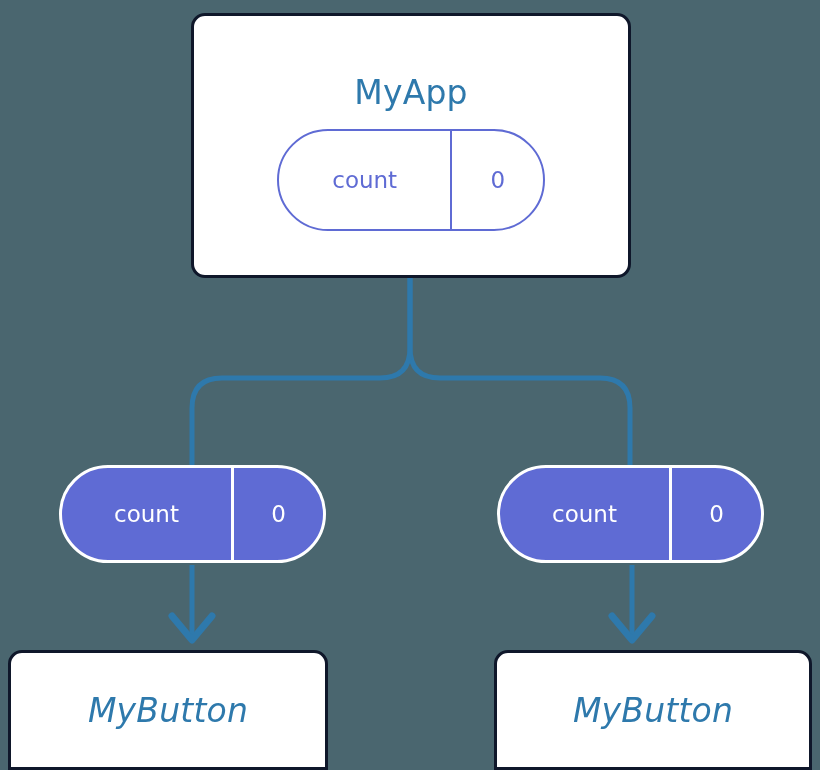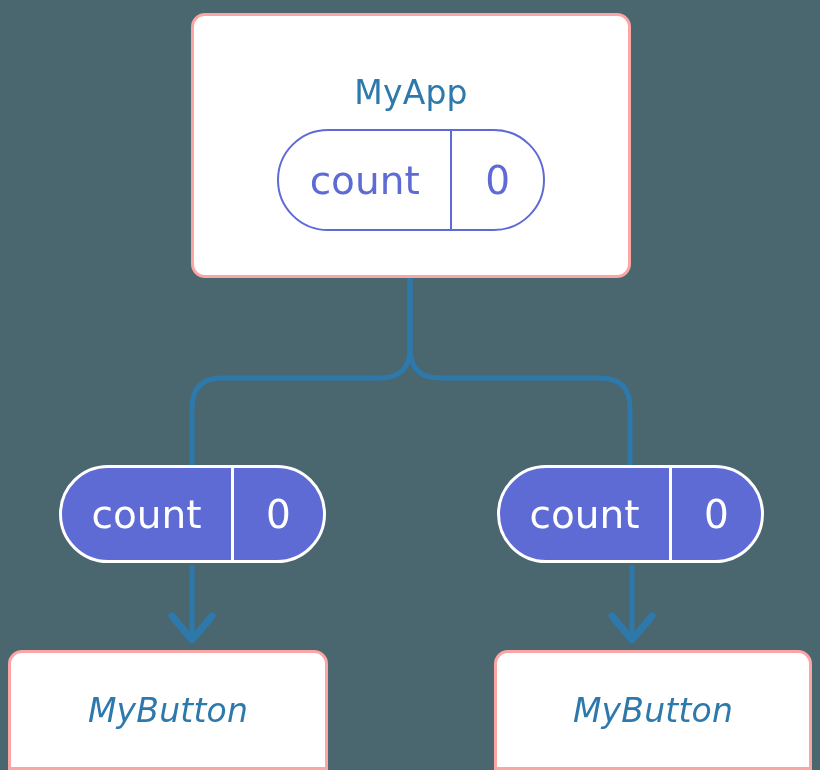--- a/index.html
+++ b/index.html
@@ -23,21 +23,21 @@
     left: 0;
     top: 0;
     width: 820px;
     height: 770px;
   }
 
   
   .card {
     position: absolute;
     background: #ffffff;
-    border: 3px solid #fca5a5;
+    border: 3px solid #0f172a;
     border-radius: 14px;
     box-sizing: border-box;
   }
   .card-title {
     position: absolute;
     left: 0;
     right: 0;
     text-align: center;
     color: #2e79ac;
     font-size: 33px;
@@ -84,21 +84,21 @@
     align-items: stretch;
     box-sizing: border-box;
     border-radius: 999px;
     overflow: hidden;
   }
   .pill .pill-key,
   .pill .pill-val {
     display: flex;
     align-items: center;
     justify-content: center;
-    font-size: 39px;
+    font-size: 23px;
     font-weight: 400;
     box-sizing: border-box;
   }
 
   
   .pill-outline {
     border: 2px solid #5f6bd4;
     background: #ffffff;
   }
   .pill-outline .pill-key {

